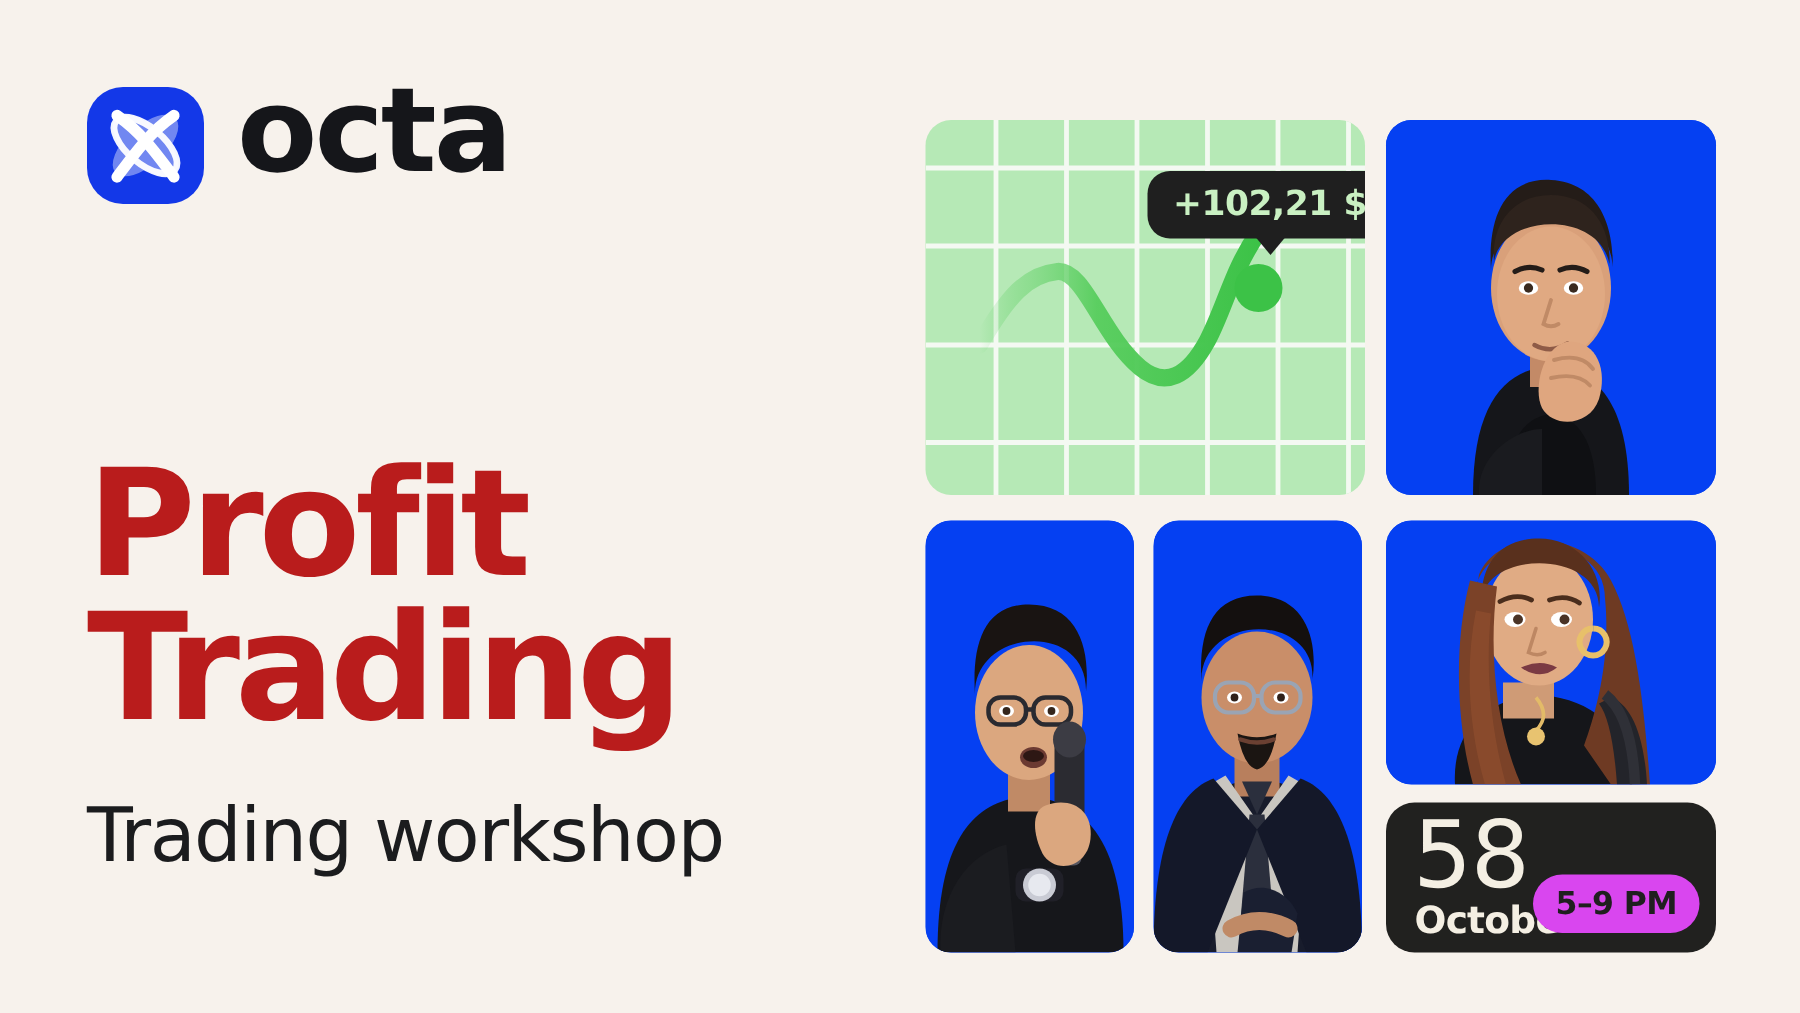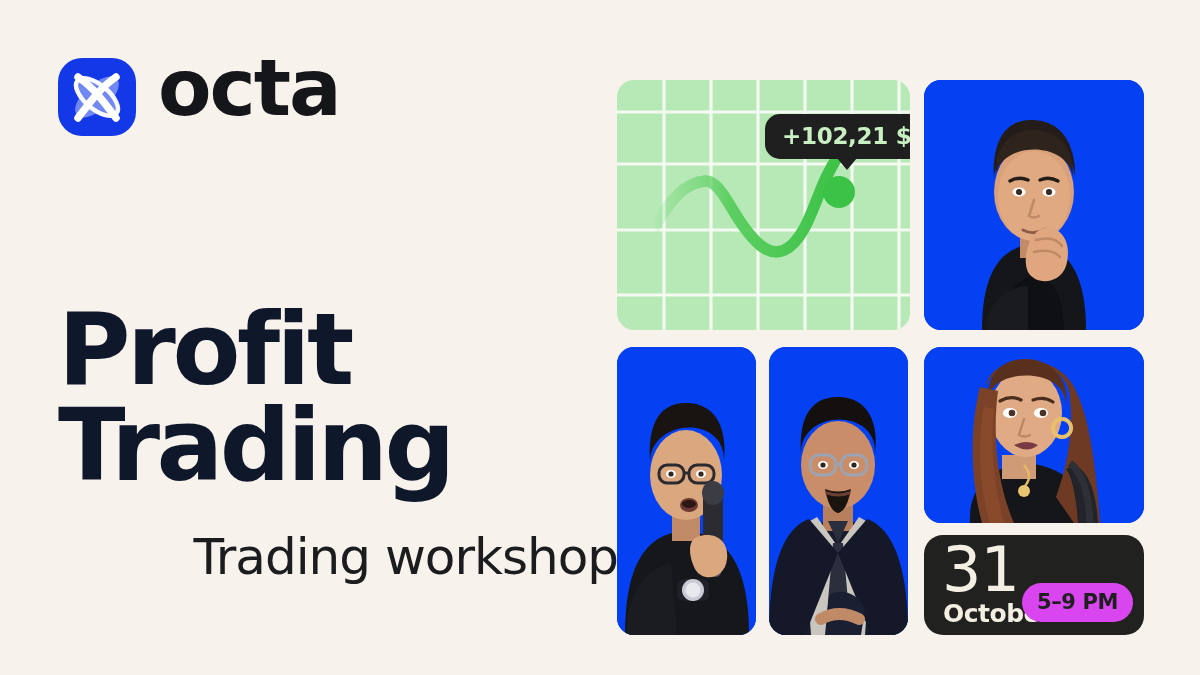--- a/index.html
+++ b/index.html
@@ -15,24 +15,24 @@
   
   .brand { position:absolute; left:58px; top:58px; display:flex; align-items:flex-start; gap:22px; }
   .brand-mark { width:78px; height:78px; border-radius:24px; background:#1338e8; position:relative; overflow:hidden; }
   .brand-mark svg { position:absolute; inset:0; }
   .brand-word { font-size:78px; font-weight:700; letter-spacing:-2px; color:#15161a;
                 font-family:"DejaVu Sans", sans-serif; line-height:.78; }
 
   
   .copy { position:absolute; left:58px; top:302px; width:560px; }
   .headline { font-family:"DejaVu Sans", sans-serif; font-weight:700;
-              font-size:99px; line-height:.97; letter-spacing:-3.5px; color:#0f172a; }
+              font-size:99px; line-height:.97; letter-spacing:-3.5px; color:#b91c1c; }
   .headline .l2 { display:block; }
   .subhead { margin-top:34px; font-size:50px; font-weight:400; letter-spacing:-1px;
-             color:#1b1c1e; font-family:"DejaVu Sans", sans-serif;text-align:right; }
+             color:#1b1c1e; font-family:"DejaVu Sans", sans-serif; }
 
   
   .collage { position:absolute; left:617px; top:58px; width:619px; height:555px;margin-top:22px; }
   .tile { position:absolute; border-radius:17px; overflow:hidden; }
 
   
   .tile-chart { left:0; top:0; width:293px; height:250px; background:#b6e9b6; }
   .grid-lines { position:absolute; inset:0; }
   .spark { position:absolute; inset:0; }
 
@@ -255,19 +255,19 @@
           <path d="M138 72 a9 9 0 1 0 0.1 0" fill="none" stroke="#e8c06a" stroke-width="4"></path>
           <path d="M100 118 q10 12 0 22" stroke="#e3bb68" stroke-width="2.4" fill="none"></path>
           <circle cx="100" cy="144" r="6" fill="#e8c370"></circle>
           <path d="M150 118 C 162 122, 172 140, 174 176 L 154 176 C 152 148, 148 130, 142 122 Z" fill="#23242a"></path>
           <path d="M146 116 q18 14 20 60" stroke="#2f3037" stroke-width="7" fill="none"></path>
         </g>
       </svg>
     </div>
 
     <div class="badge">
-      <div class="badge-day">31</div>
+      <div class="badge-day">58</div>
       <div class="badge-month">October</div>
       <div class="badge-time">5–9 PM</div>
     </div>
 
   </div>
 </div>
 
 </body></html>

